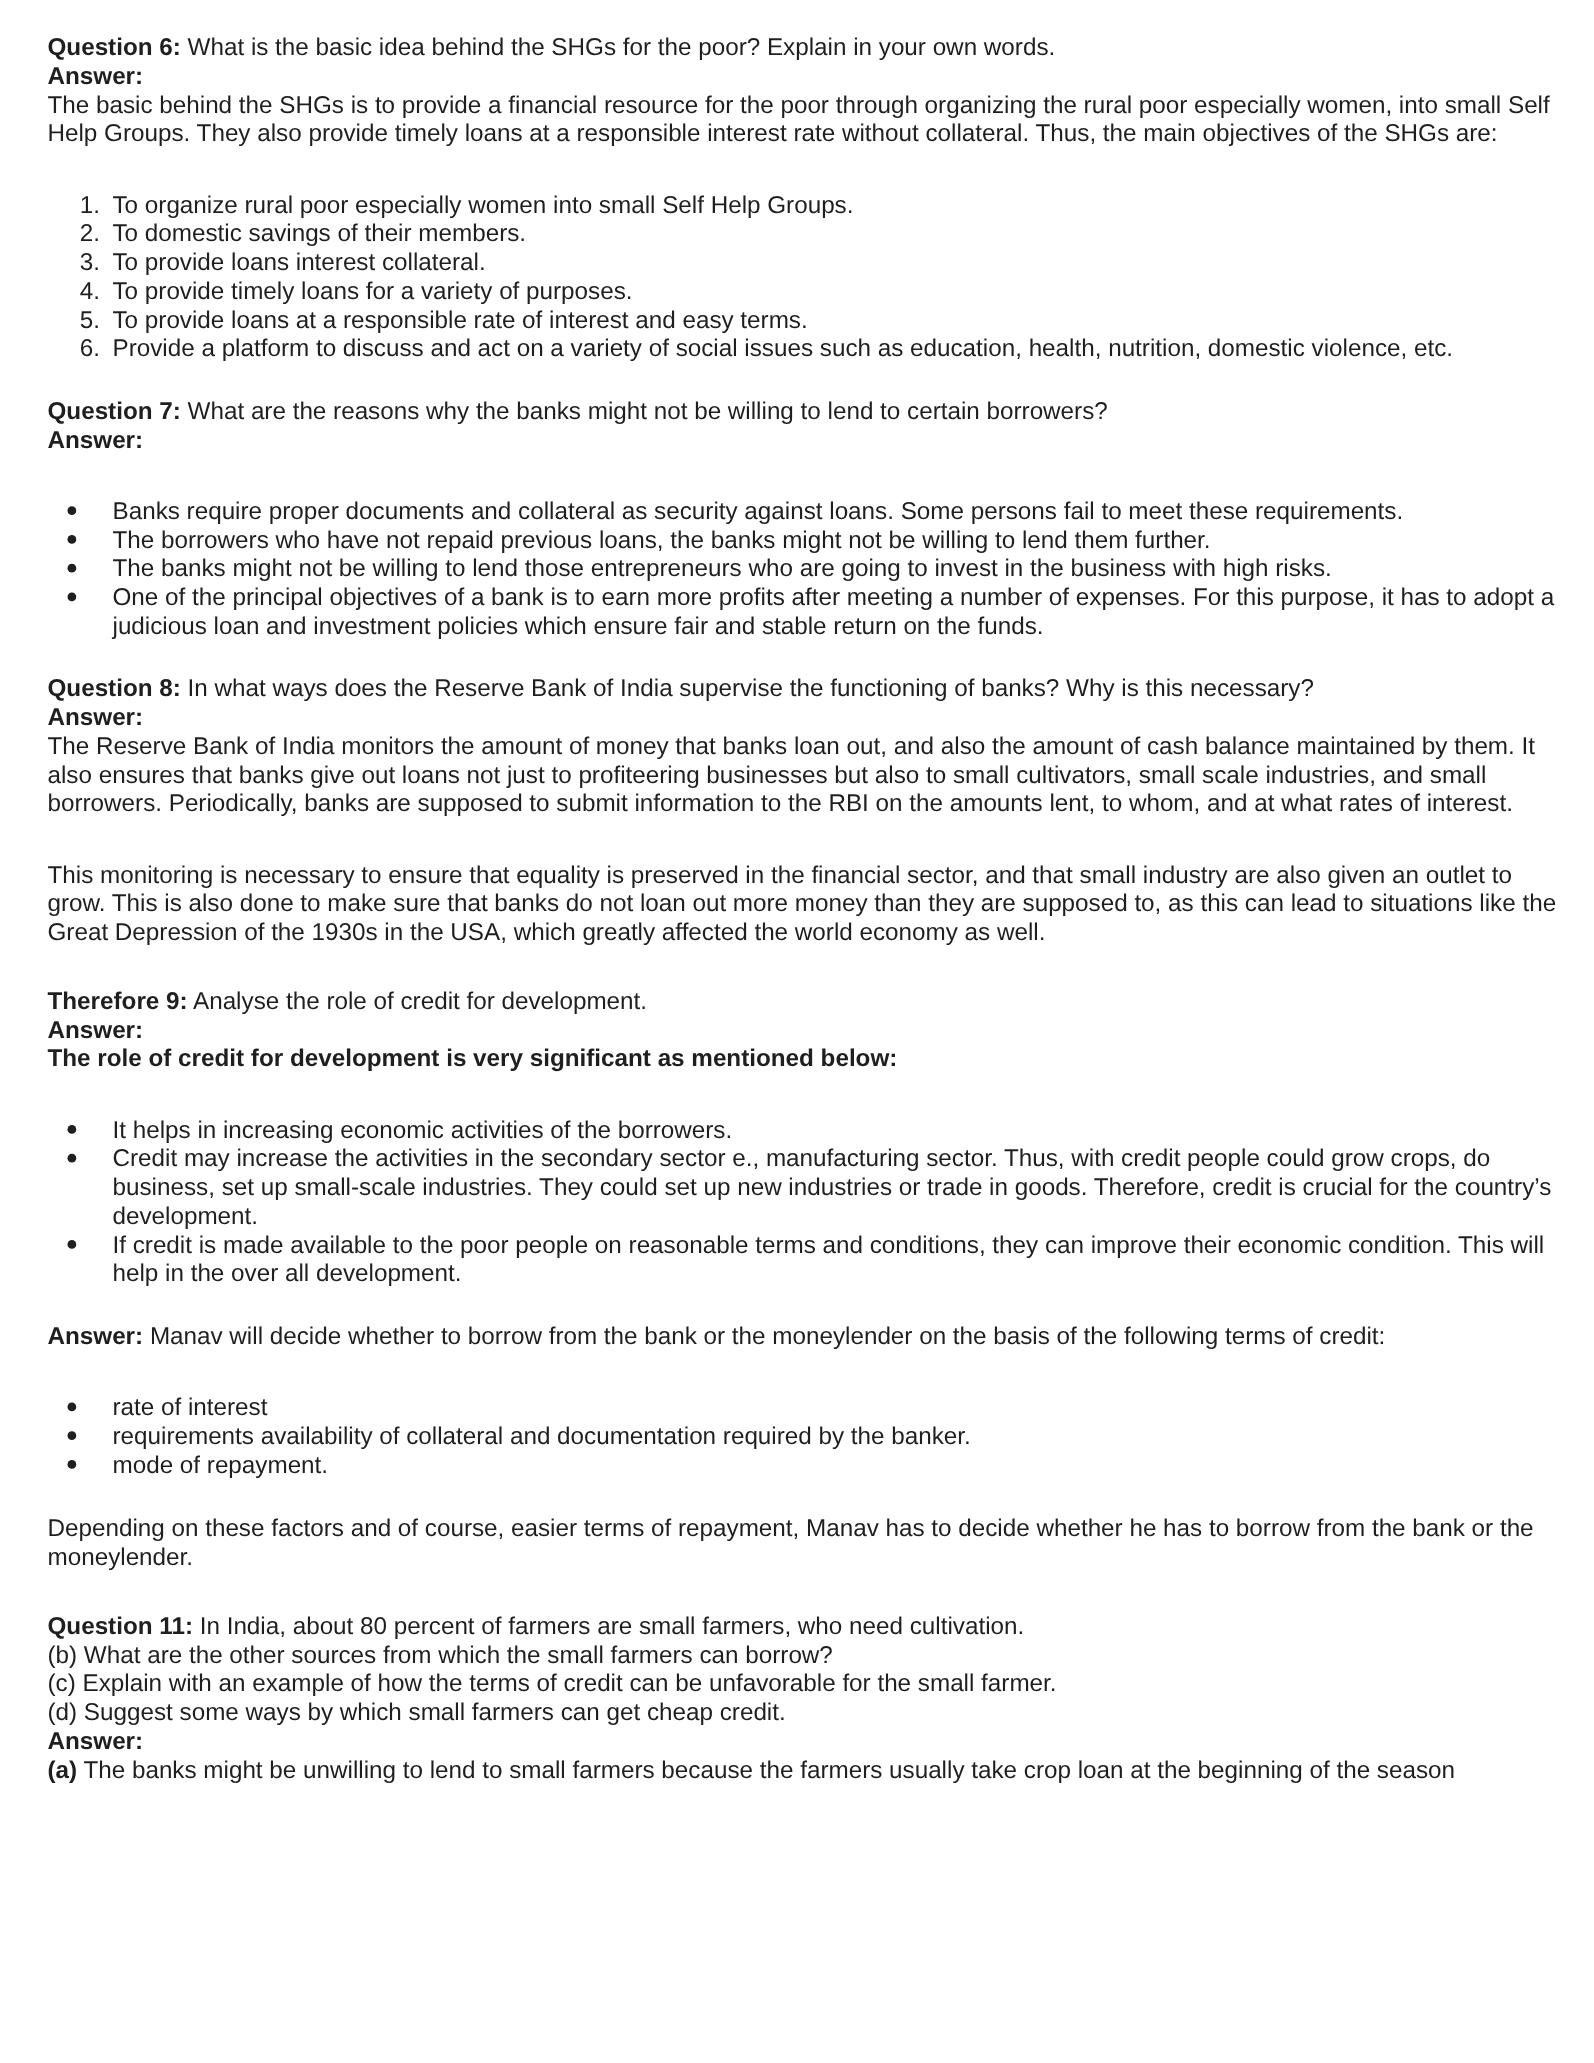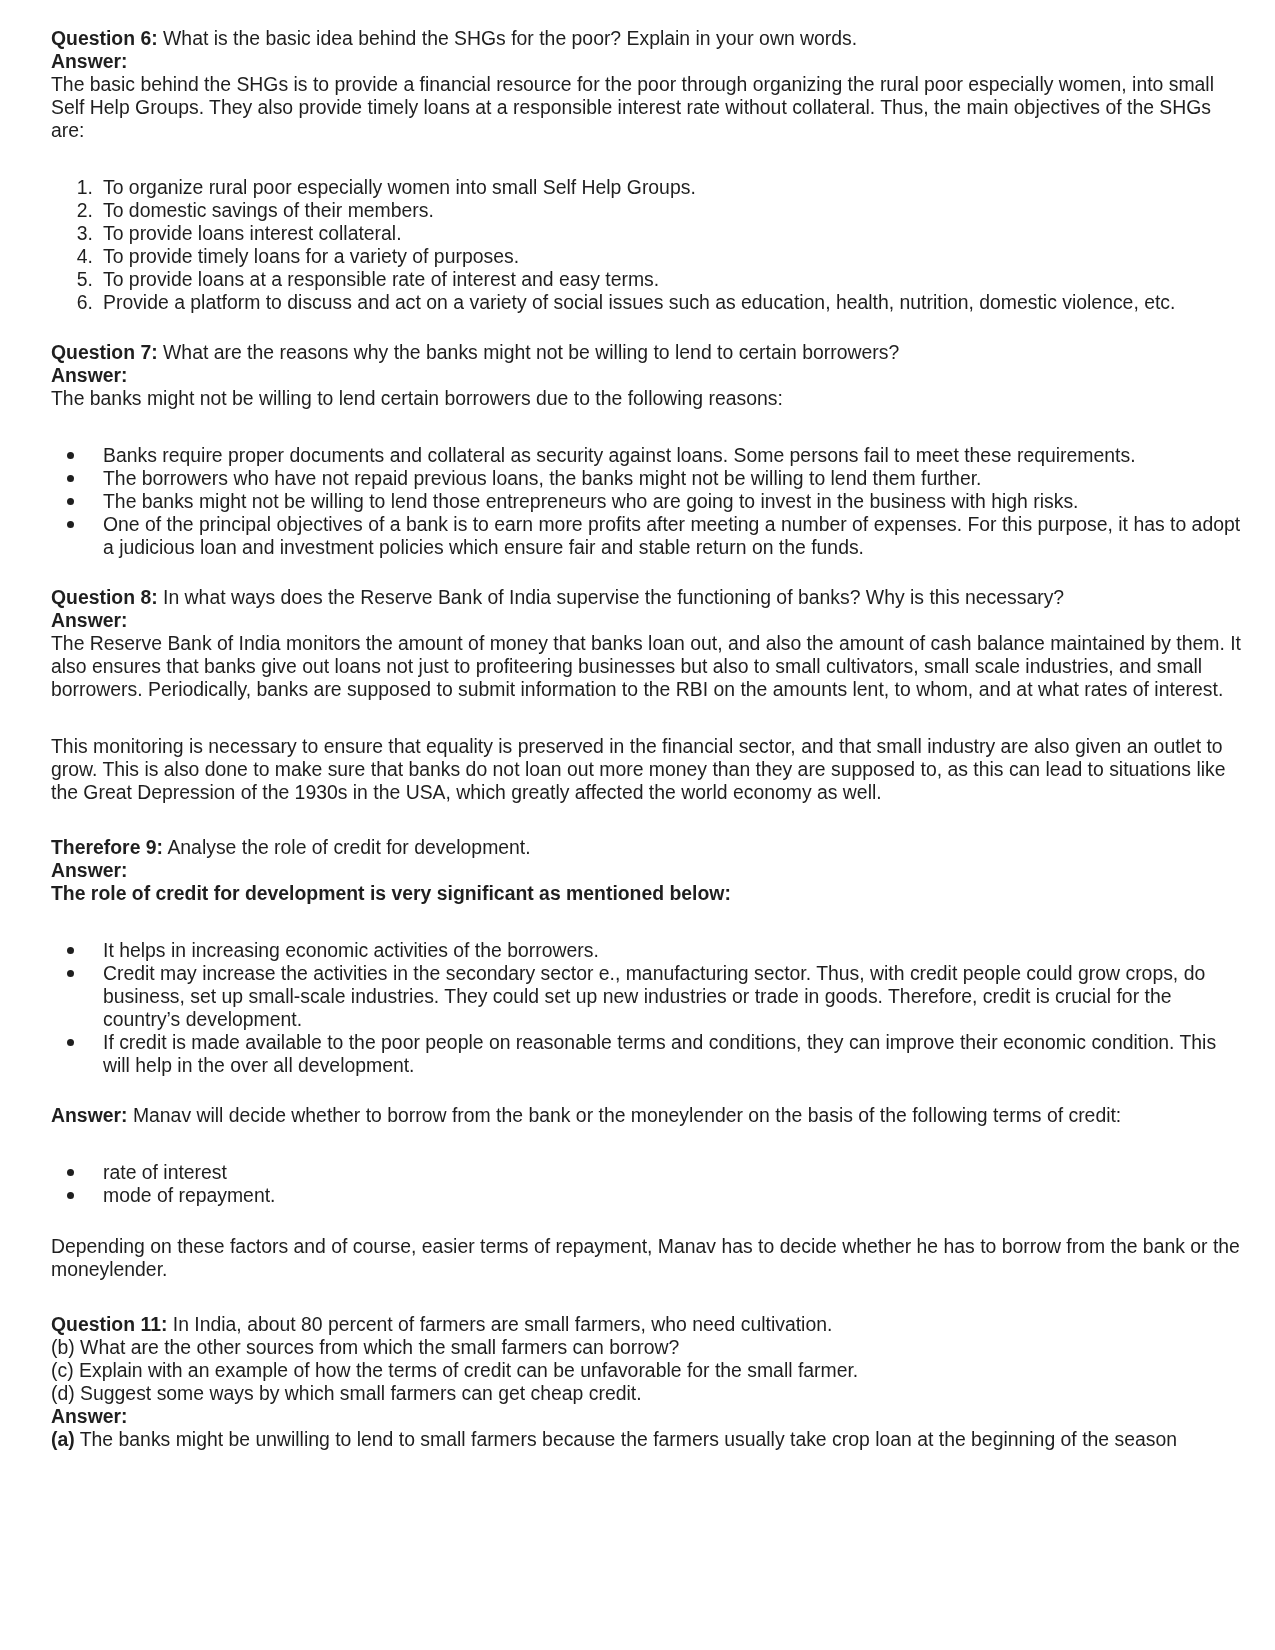--- a/index.html
+++ b/index.html
@@ -5,21 +5,21 @@
   html, body { margin: 0; padding: 0; background: #ffffff; }
   body {
     width: 1275px;
     height: 1650px;
     overflow: hidden;
     font-family: "Liberation Sans", sans-serif;
     font-size: 19.4px;
     line-height: 23px;
     color: #1f1f1f;
   }
-  .page { position: relative; padding: 27px 29px 0 16px; margin-left: 35px; }
+  .page { position: relative; padding: 27px 29px 0 38px; }
   .q-line b, .ans-label, .lead-bold { font-weight: bold; }
   p { margin: 0; }
   ol, ul { margin: 0; padding: 0; list-style: none; }
   .li { position: relative; padding-left: 52px; }
   .li .marker { position: absolute; left: 12px; top: 0; width: 30px; text-align: right; }
   .ul .li .marker { left: 12px; width: 14px; text-align: center; }
   .bullet-dot { display: inline-block; width: 7px; height: 7px; border-radius: 50%; background: #1f1f1f; vertical-align: middle; margin-top: -3px; }
 </style>
 </head>
 <body>
@@ -39,21 +39,20 @@
       <li class="li"><span class="marker">5.</span><span>To provide loans at a responsible rate of interest and easy terms.</span></li>
       <li class="li"><span class="marker">6.</span><span>Provide a platform to discuss and act on a variety of social issues such as education, health, nutrition, domestic violence, etc.</span></li>
     </ol>
   </section>
 
   <div style="height:27px"></div>
 
   <section>
     <p class="q-line"><b>Question 7:</b><span> What are the reasons why the banks might not be willing to lend to certain borrowers?</span></p>
     <p class="ans-label">Answer:</p>
-    <p>The banks might not be willing to lend certain borrowers due to the following reasons:</p>
     <div style="height:34px"></div>
     <ul class="ul">
       <li class="li"><span class="marker"><span class="bullet-dot"></span></span><span>Banks require proper documents and collateral as security against loans. Some persons fail to meet these requirements.</span></li>
       <li class="li"><span class="marker"><span class="bullet-dot"></span></span><span>The borrowers who have not repaid previous loans, the banks might not be willing to lend them further.</span></li>
       <li class="li"><span class="marker"><span class="bullet-dot"></span></span><span>The banks might not be willing to lend those entrepreneurs who are going to invest in the business with high risks.</span></li>
       <li class="li"><span class="marker"><span class="bullet-dot"></span></span><span>One of the principal objectives of a bank is to earn more profits after meeting a number of expenses. For this purpose, it has to adopt a judicious loan and investment policies which ensure fair and stable return on the funds.</span></li>
     </ul>
   </section>
 
   <div style="height:27px"></div>
@@ -80,20 +79,21 @@
     </ul>
   </section>
 
   <div style="height:27px"></div>
 
   <section>
     <p><b>Answer:</b><span> Manav will decide whether to borrow from the bank or the moneylender on the basis of the following terms of credit:</span></p>
     <div style="height:34px"></div>
     <ul class="ul">
       <li class="li"><span class="marker"><span class="bullet-dot"></span></span><span>rate of interest</span></li>
+      <li class="li"><span class="marker"><span class="bullet-dot"></span></span><span>requirements availability of collateral and documentation required by the banker.</span></li>
       <li class="li"><span class="marker"><span class="bullet-dot"></span></span><span>mode of repayment.</span></li>
     </ul>
     <div style="height:28px"></div>
     <p>Depending on these factors and of course, easier terms of repayment, Manav has to decide whether he has to borrow from the bank or the moneylender.</p>
   </section>
 
   <div style="height:32px"></div>
 
   <section>
     <p class="q-line"><b>Question 11:</b><span> In India, about 80 percent of farmers are small farmers, who need cultivation.</span></p>

